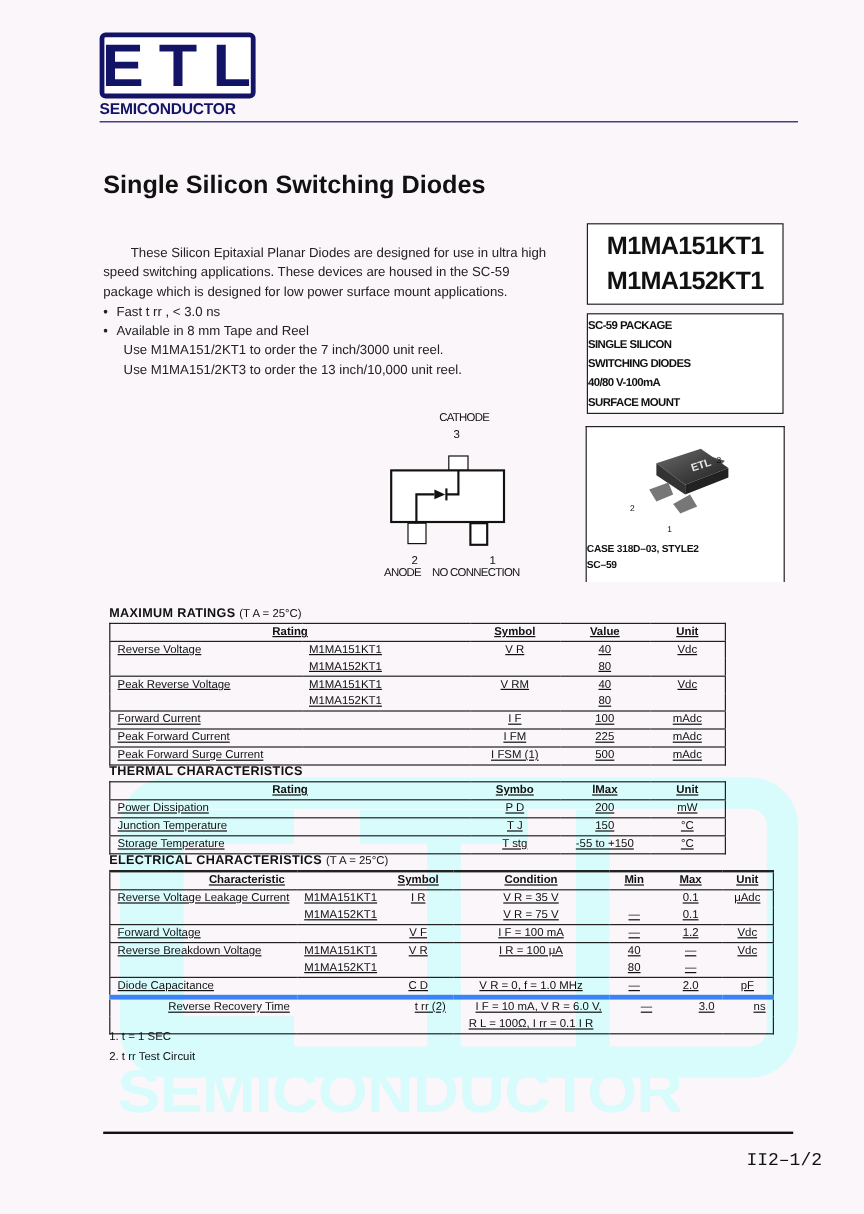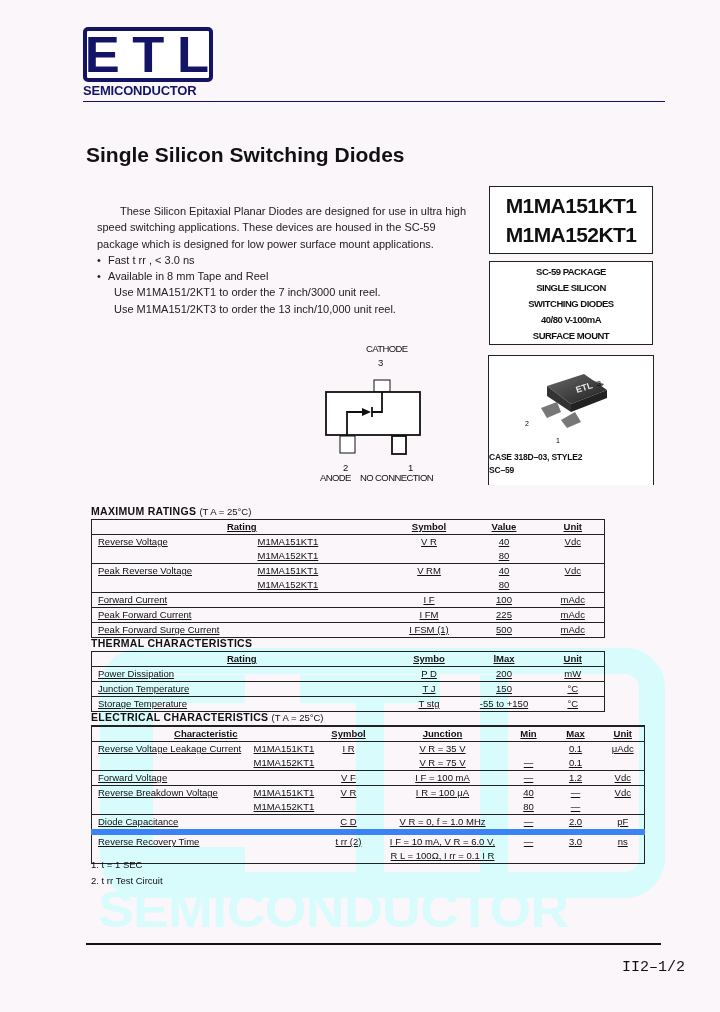--- a/index.html
+++ b/index.html
@@ -14,47 +14,47 @@
   .header-rule { left: 83px; top: 101px; width: 582px; height: 1px; background: #141466; }
   .wm-box { left: 100px; top: 648px; width: 565px; height: 250px; border: 26px solid #d8fbfc; border-radius: 40px; }
   .wm-text { left: 98px; top: 885px; font-size: 50px; font-weight: bold; color: #d8fbfc; letter-spacing: -0.5px; line-height: 1; transform: scaleX(1.07); transform-origin: left; }
   .wm-e { left: 125px; top: 675px; width: 120px; height: 200px; border: 28px solid #d8fbfc; border-right: none; }
   .wm-t { left: 300px; top: 675px; width: 140px; height: 28px; background: #d8fbfc; }
   .wm-t2 { left: 356px; top: 675px; width: 28px; height: 210px; background: #d8fbfc; }
   .wm-l { left: 480px; top: 675px; width: 28px; height: 200px; background: #d8fbfc; }
 
   .title { left: 86px; top: 143px; font-size: 21px; font-weight: bold; }
 
-  .intro { left: 86px; top: 203px; width: 370px; font-size: 11px; line-height: 16.3px; color: #222; margin-left: 11px; }
+  .intro { left: 86px; top: 203px; width: 370px; font-size: 11px; line-height: 16.3px; color: #222; }
   .intro p.first { text-indent: 23px; }
   .intro ul { list-style: none; }
   .intro li::before { content: "•"; display: inline-block; width: 11px; }
   .intro .sub { padding-left: 17px; }
 
   .part-box { left: 489px; top: 186px; width: 164px; height: 68px; border: 1px solid #222; background: #fff; text-align: center; font-weight: bold; font-size: 21px; line-height: 29px; padding-top: 4px; letter-spacing: -0.6px; }
-  .pkg-box { left: 489px; top: 261px; width: 164px; height: 84px; border: 1px solid #222; background: #fff; text-align: center; font-weight: bold; font-size: 9.5px; line-height: 16px; padding-top: 2px; letter-spacing: -0.5px; }
+  .pkg-box { left: 489px; top: 261px; width: 164px; height: 84px; border: 1px solid #222; background: #fff; font-weight: bold; font-size: 9.5px; line-height: 16px; padding-top: 2px; letter-spacing: -0.5px; }
   .case-box { left: 488px; top: 355px; width: 166px; height: 130px; border: 1px solid #222; border-bottom: none; background: #fff; }
   .case-cap { position:absolute; left:0; width:100%; text-align:left; font-size: 8.5px; font-weight: bold; letter-spacing: -0.2px; }
 
   .diagram { left: 300px; top: 335px; width: 160px; height: 150px; }
   .diagram .lbl { position:absolute; font-size: 9.5px; letter-spacing: -0.6px; }
 
   
   .sec-h { font-size: 10.5px; font-weight: bold; letter-spacing: 0.3px; }
   .sec-h .cond { font-weight: normal; letter-spacing: 0; font-size: 9.5px; }
   table { border-collapse: collapse; font-size: 9.5px; table-layout: fixed; text-decoration: underline; }
   table td, table th { padding: 0 6px; height: 14.5px; white-space: nowrap; overflow: hidden; line-height: 14px; }
   table th { font-weight: bold; text-align: center; }
   table tr.grp td { border-top: 1px solid #222; }
   table tr.hd th { border-bottom: 1px solid #222; }
   .c { text-align: center; }
   .t1 { left: 91px; top: 519px; width: 513px; border: 1px solid #222; }
   .t2 { left: 91px; top: 651px; width: 513px; border: 1px solid #222; }
   .t3 { left: 91px; top: 725px; width: 553px; border: 1px solid #222; border-top: 2px solid #222; }
-  .t3 tr.thick td { border-top: 6px solid #3b82f6; }
+  .t3 tr.thick td { border-top: 4px solid #3b82f6; text-align: right; }
 
   .notes { left: 91px; top: 857px; font-size: 9.5px; line-height: 16px; }
   .footer-rule { left: 86px; top: 943px; width: 575px; height: 2px; background: #111; }
   .page-no { left: 622px; top: 959px; font-family: Liberation Mono, monospace; font-size: 15px; }
 </style>
 </head>
 <body>
 
 <div class="abs wm-box"></div>
 <div class="abs wm-e"></div>
@@ -252,21 +252,21 @@
       <col style="width:58px">
       <col style="width:130px">
       <col style="width:42px">
       <col style="width:52px">
       <col style="width:43px">
     </colgroup>
   <tbody>
       <tr class="hd">
     <th colspan="2">Characteristic</th>
         <th>Symbol</th>
-        <th>Junction</th>
+        <th>Condition</th>
         <th>Min</th>
         <th>Max</th>
         <th>Unit</th>
   </tr>
   <tr>
         <td>Reverse Voltage Leakage Current</td>
         <td>M1MA151KT1</td>
         <td class="c">I R</td>
         <td class="c">V R = 35 V</td>
         <td class="c"></td>

